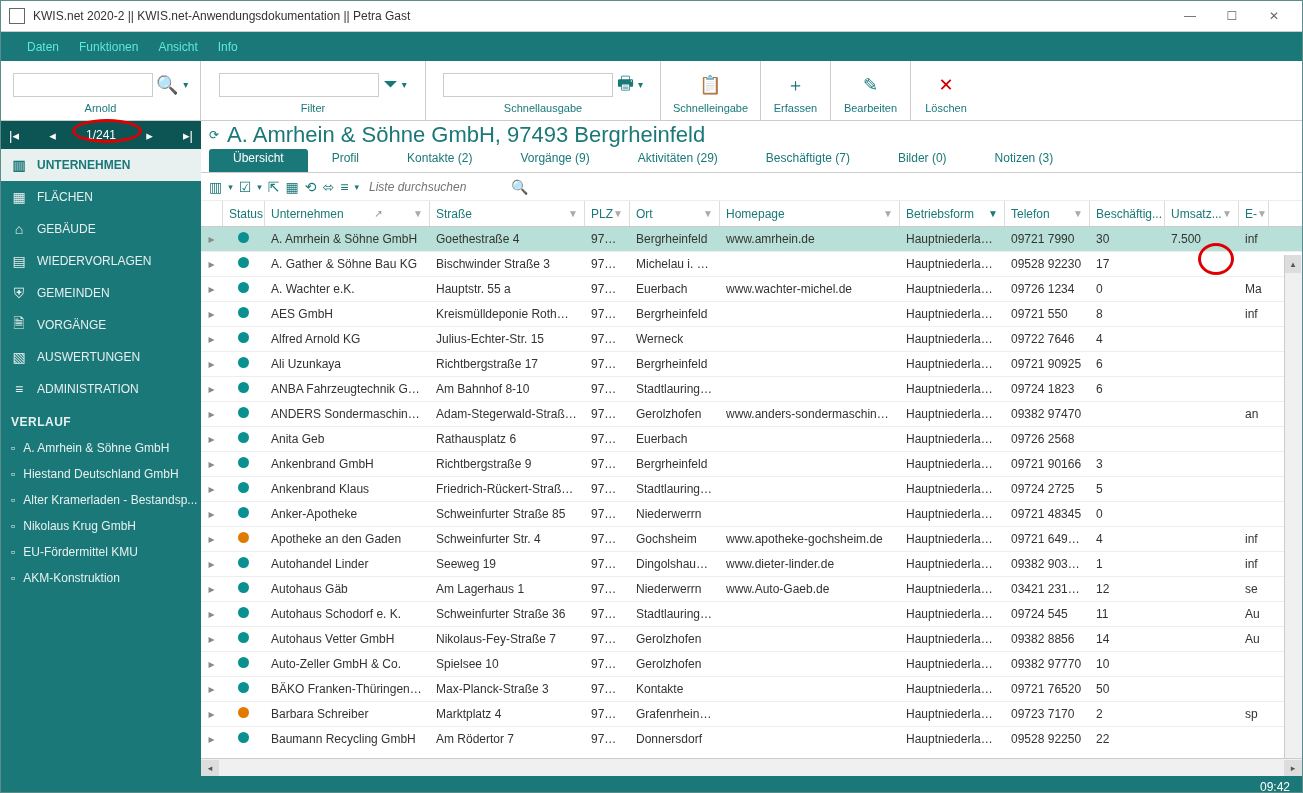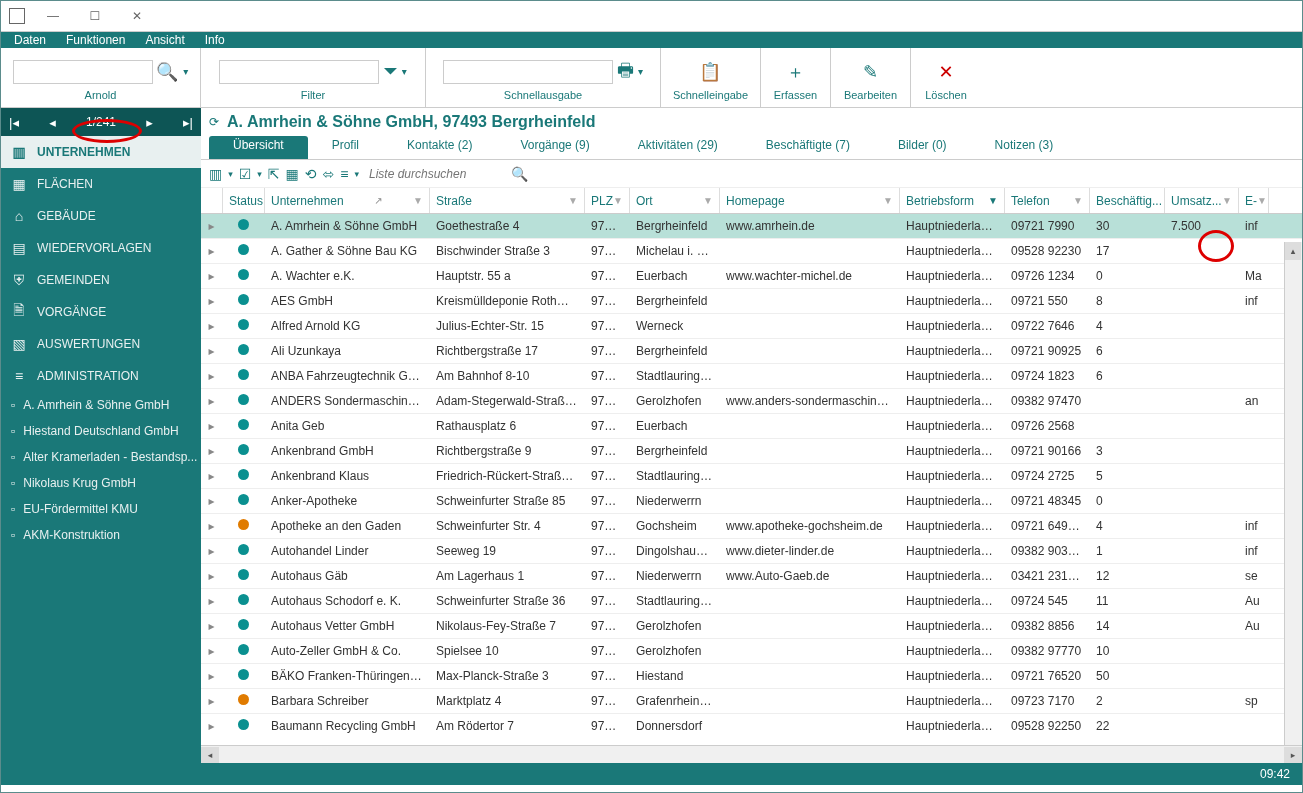--- a/index.html
+++ b/index.html
@@ -2,21 +2,21 @@
 <html><head>
 <meta charset="utf-8">
 <style>
 *{margin:0;padding:0;box-sizing:border-box;font-family:"Segoe UI",Tahoma,sans-serif;font-size:12px}
 body{background:#fff;width:1303px;height:793px;overflow:hidden;border:1px solid #5b8c8c}
 .titlebar{height:31px;background:#fff;border-bottom:1px solid #ccc;display:flex;align-items:center;padding:0 8px}
 .titlebar .app-icon{width:16px;height:16px;border:1px solid #666;margin-right:8px}
 .titlebar .title{flex:1;color:#333}
 .titlebar .winbtns{display:flex;gap:2px}
 .titlebar .winbtn{width:40px;height:24px;display:flex;align-items:center;justify-content:center;color:#666}
-.menubar{height:16px;background:#1a7878;color:#ffffff;display:flex;align-items:center;padding:0 3px}
+.menubar{height:29px;background:#1a7878;color:#5eead4;display:flex;align-items:center;padding:0 16px}
 .menubar .mi{padding:2px 10px;cursor:pointer}
 .toolbar{height:60px;background:#fff;border-bottom:1px solid #ccc;display:flex}
 .tsec{border-right:1px solid #ccc;display:flex;flex-direction:column;align-items:center;justify-content:center;padding:2px 8px}
 .tsec .top{display:flex;align-items:center;gap:4px;height:35px}
 .tsec .top input{border:1px solid #ccc;height:24px;padding:0 4px}
 .tsec .lbl{color:#1a7878;font-size:11px;margin-top:0}
 .ticon{color:#1a7878;font-size:18px;cursor:pointer}
 .main{display:flex;height:655px}
 .sidebar{width:200px;background:#1a7878;color:#fff;display:flex;flex-direction:column}
 .navctrl{height:28px;background:#0d5555;display:flex;align-items:center;justify-content:space-between;padding:0 8px}
@@ -26,21 +26,21 @@
 .snav{flex:1;overflow:auto}
 .snav .sitem{display:flex;align-items:center;gap:10px;padding:8px 10px;cursor:pointer;color:#e8f0f0}
 .snav .sitem.active{background:#e8f0f0;color:#1a7878;font-weight:bold}
 .snav .sitem .sico{width:16px;height:16px;display:inline-flex;align-items:center;justify-content:center;font-size:14px}
 .snav .shdr{padding:10px 10px 6px;font-weight:bold;color:#e8f0f0;letter-spacing:.5px}
 .snav .hitem{display:flex;align-items:center;gap:8px;padding:6px 10px;cursor:pointer;color:#e8f0f0;font-size:11px;white-space:nowrap;overflow:hidden;text-overflow:ellipsis}
 .drop{margin:8px;border:1px dashed rgba(255,255,255,.5);padding:10px;color:#d0e0e0;font-size:11px;line-height:1.4}
 .content{flex:1;display:flex;flex-direction:column;background:#fff;position:relative}
 .cheader{display:flex;align-items:center;height:28px;padding:0 8px;background:#fff}
 .cheader .ch-refresh{color:#1a7878;margin-right:8px;cursor:pointer}
-.cheader h2{color:#1a7878;font-size:16px;font-weight:bold}
+.cheader h2{color:#1a7878;font-size:22px;font-weight:normal}
 .ctabs{height:24px;display:flex;border-bottom:1px solid #ccc;padding-left:8px}
 .ctabs .tab{padding:2px 24px;color:#1a7878;cursor:pointer;font-size:12px}
 .ctabs .tab.active{background:#1a7878;color:#fff;border-radius:3px 3px 0 0}
 .tbar2{height:28px;display:flex;align-items:center;gap:6px;padding:0 8px;border-bottom:1px solid #eee}
 .tbar2 .tb{color:#1a7878;cursor:pointer;font-size:14px}
 .tbar2 input{border:none;width:140px;height:20px;padding:0 4px;font-style:italic;color:#999}
 .grid{flex:1;overflow:hidden;position:relative}
 .gridhead{display:flex;height:26px;border-bottom:1px solid #ccc;background:#fff}
 .gh{border-right:1px solid #ddd;padding:4px 6px;color:#1a7878;display:flex;align-items:center;justify-content:space-between;white-space:nowrap;overflow:hidden}
 .gh .fi{color:#aaa;font-size:10px;cursor:pointer}
@@ -70,20 +70,21 @@
 .hscroll{height:18px;background:#f0f0f0;border-top:1px solid #ccc;position:relative}
 .hscroll .arrow{position:absolute;width:18px;height:16px;top:1px;background:#ddd;display:flex;align-items:center;justify-content:center;font-size:9px;color:#555;cursor:pointer}
 .vscroll{position:absolute;right:0;top:54px;width:18px;height:548px;background:#f0f0f0;border-left:1px solid #ccc}
 .vscroll .arrow{width:16px;height:18px;background:#ddd;display:flex;align-items:center;justify-content:center;font-size:9px;color:#555;cursor:pointer;position:absolute}
 </style>
 </head>
 <body>
 
 <div class="titlebar">
   <div class="app-icon"></div>
+  <div class="title">KWIS.net 2020-2 || KWIS.net-Anwendungsdokumentation || Petra Gast</div>
   <div class="winbtns">
     <div class="winbtn">—</div>
     <div class="winbtn">☐</div>
     <div class="winbtn">✕</div>
   </div>
 </div>
 
 <div class="menubar">
   <div class="mi">Daten</div>
   <div class="mi">Funktionen</div>
@@ -177,20 +178,21 @@
           <span>VORGÄNGE</span>
         </div>
         <div class="sitem">
           <span class="sico">▧</span>
           <span>AUSWERTUNGEN</span>
         </div>
         <div class="sitem">
           <span class="sico">≡</span>
           <span>ADMINISTRATION</span>
         </div>
+        <div class="shdr">VERLAUF</div>
         <div class="hitem">
           <span>▫</span>
           <span>A. Amrhein &amp; Söhne GmbH</span>
         </div>
         <div class="hitem">
           <span>▫</span>
           <span>Hiestand Deutschland GmbH</span>
         </div>
         <div class="hitem">
           <span>▫</span>
@@ -541,21 +543,21 @@
             <div class="gc c-be num">10</div>
             <div class="gc c-um num"></div>
             <div class="gc c-ei"></div>
           </div>
           <div class="grow">
             <div class="gc c-exp">▸</div>
             <div class="gc c-st"><span class="dot g"></span></div>
             <div class="gc c-un">BÄKO Franken-Thüringen Bä...</div>
             <div class="gc c-str">Max-Planck-Straße 3</div>
             <div class="gc c-plz">97526</div>
-            <div class="gc c-ort">Hiestand</div>
+            <div class="gc c-ort">Kontakte</div>
             <div class="gc c-hp"></div>
             <div class="gc c-bf">Hauptniederlass...</div>
             <div class="gc c-tel">09721 76520</div>
             <div class="gc c-be num">50</div>
             <div class="gc c-um num"></div>
             <div class="gc c-ei"></div>
           </div>
           <div class="grow">
             <div class="gc c-exp">▸</div>
             <div class="gc c-st"><span class="dot o"></span></div>

